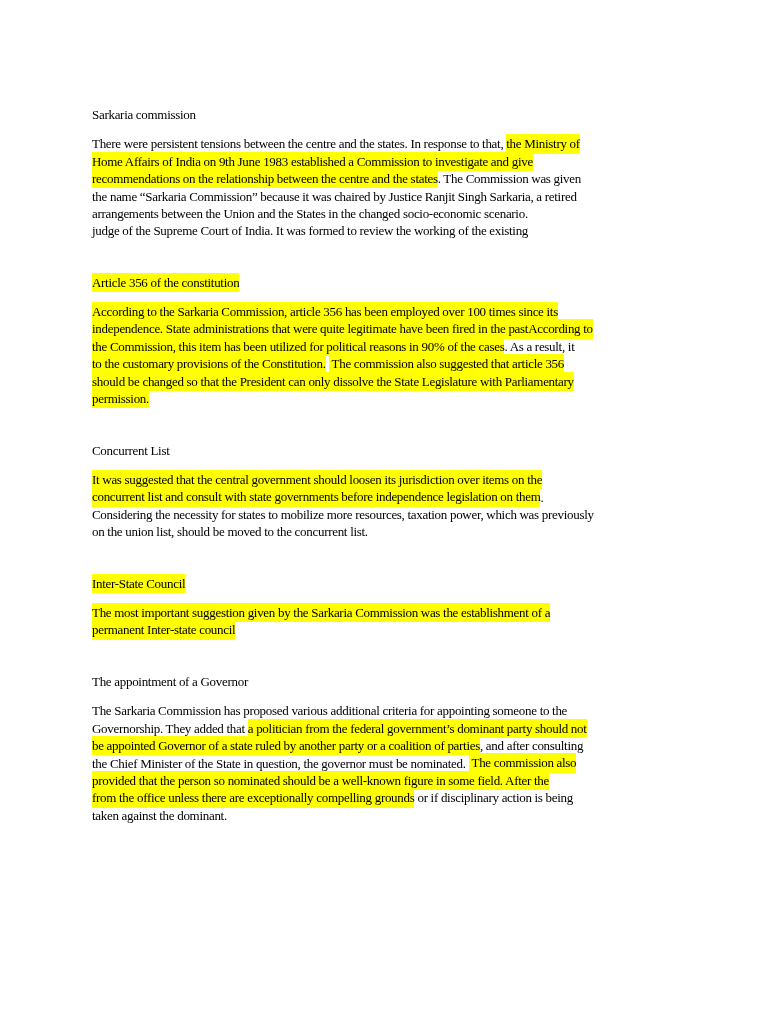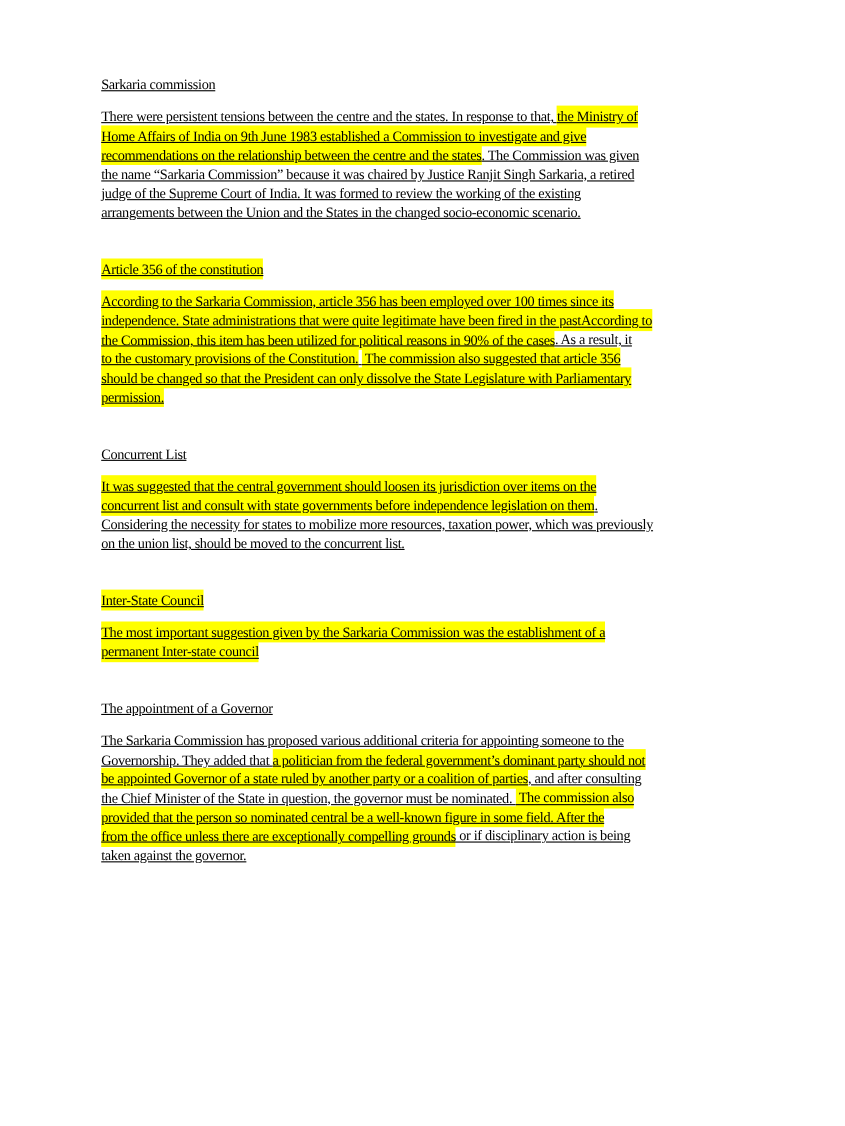--- a/index.html
+++ b/index.html
@@ -8,23 +8,22 @@
     height: 1024px;
     background: #ffffff;
     color: #000000;
     font-family: "Liberation Serif", "DejaVu Serif", serif;
     overflow: hidden;
   }
   .page {
     box-sizing: border-box;
     width: 768px;
     height: 1024px;
-    padding: 68px 78px 0 92px;
+    padding: 106px 78px 0 92px;
     background: #ffffff;
-    text-decoration: underline;
   }
   .block { margin: 0 0 12px 0; }
   .line {
     white-space: pre;
     font-size: 13px;
     line-height: 17.4px;
     letter-spacing: -0.3px;
   }
   .run { color: #000000; }
   .hl {
@@ -38,22 +37,22 @@
 
 <div class="page" style="background: rgb(255, 255, 255);">
     <div class="block heading">
       <div class="line"><span class="run">Sarkaria commission</span></div>
     </div>
     <div class="block paragraph">
       <div class="line"><span class="run">There were persistent tensions between the centre and the states. In response to that, </span><span class="run hl">the Ministry of</span></div>
       <div class="line"><span class="run hl">Home Affairs of India on 9th June 1983 established a Commission to investigate and give</span></div>
       <div class="line"><span class="run hl">recommendations on the relationship between the centre and the states</span><span class="run">. The Commission was given</span></div>
       <div class="line"><span class="run">the name “Sarkaria Commission” because it was chaired by Justice Ranjit Singh Sarkaria, a retired</span></div>
+      <div class="line"><span class="run">arrangements between the Union and the States in the changed socio-economic scenario.</span></div>
       <div class="line"><span class="run">judge of the Supreme Court of India. It was formed to review the working of the existing</span></div>
-      <div class="line"><span class="run">arrangements between the Union and the States in the changed socio-economic scenario.</span></div>
     </div>
     <div class="spacer"></div>
     <div class="block heading">
       <div class="line"><span class="run hl">Article 356 of the constitution</span></div>
     </div>
     <div class="block paragraph">
       <div class="line"><span class="run hl">According to the Sarkaria Commission, article 356 has been employed over 100 times since its</span></div>
       <div class="line"><span class="run hl">independence. State administrations that were quite legitimate have been fired in the pastAccording to</span></div>
       <div class="line"><span class="run hl">the Commission, this item has been utilized for political reasons in 90% of the cases</span><span class="run">. As a result, it</span></div>
       <div class="line"><span class="run hl">to the customary provisions of the Constitution.</span><span class="run">&nbsp;</span><span class="run hl">&nbsp;The commission also suggested that article 356</span></div>
@@ -80,17 +79,17 @@
     </div>
     <div class="spacer"></div>
     <div class="block heading">
       <div class="line"><span class="run">The appointment of a Governor</span></div>
     </div>
     <div class="block paragraph">
       <div class="line"><span class="run">The Sarkaria Commission has proposed various additional criteria for appointing someone to the</span></div>
       <div class="line"><span class="run">Governorship. They added that </span><span class="run hl">a politician from the federal government’s dominant party should not</span></div>
       <div class="line"><span class="run hl">be appointed Governor of a state ruled by another party or a coalition of parties</span><span class="run">, and after consulting</span></div>
       <div class="line"><span class="run">the Chief Minister of the State in question, the governor must be nominated.&nbsp;</span><span class="run hl">&nbsp;The commission also</span></div>
-      <div class="line"><span class="run hl">provided that the person so nominated central be a well-known figure in some field. After the</span></div>
+      <div class="line"><span class="run hl">provided that the person so nominated should be a well-known figure in some field. After the</span></div>
       <div class="line"><span class="run hl">from the office unless there are exceptionally compelling grounds</span><span class="run"> or if disciplinary action is being</span></div>
-      <div class="line"><span class="run">taken against the governor.</span></div>
+      <div class="line"><span class="run">taken against the dominant.</span></div>
     </div>
   </div>
 
 </body></html>

